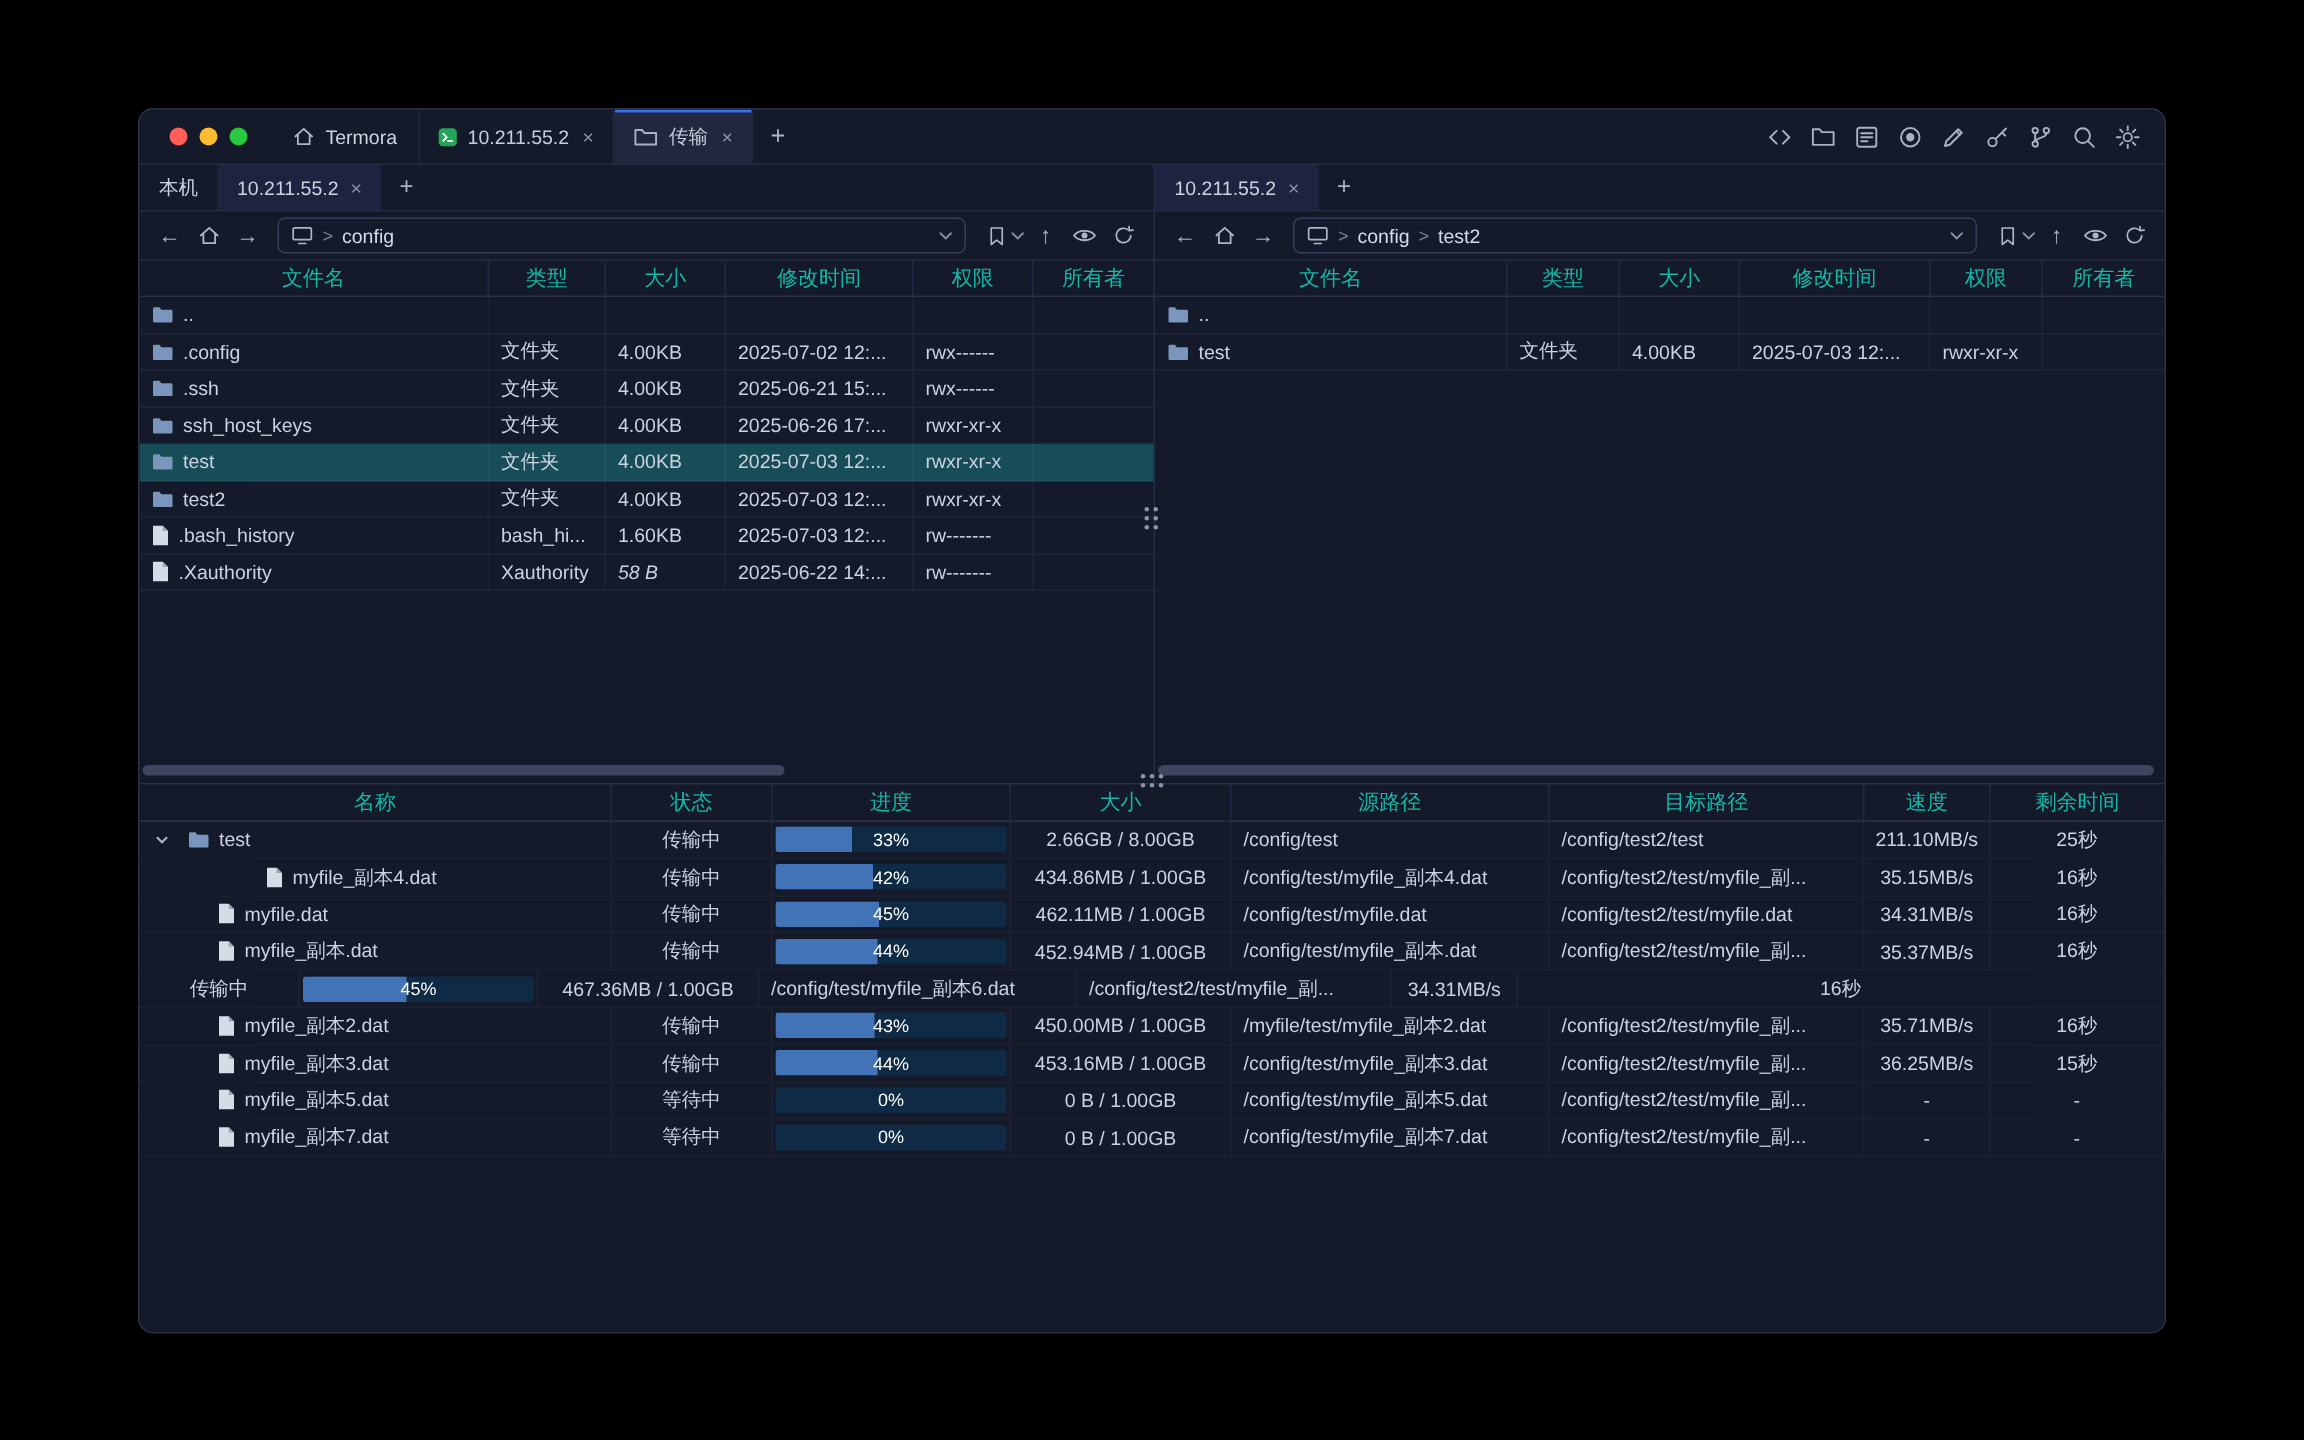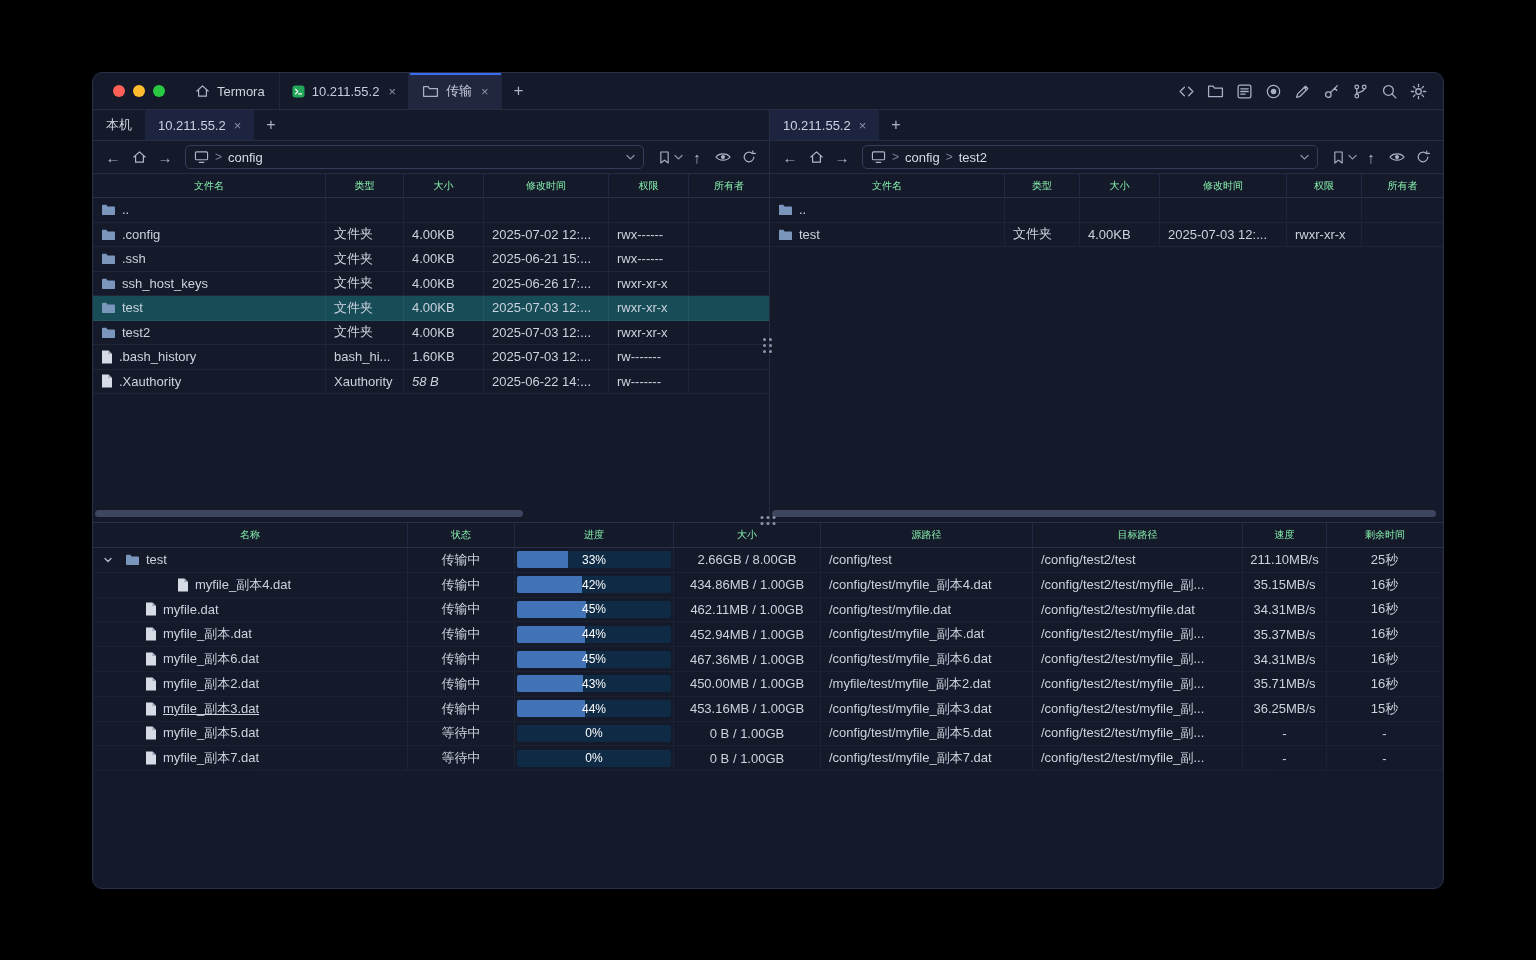--- a/index.html
+++ b/index.html
@@ -41,21 +41,21 @@
   .nav { flex: 0 0 33px; display: flex; align-items: center; gap: 2px; padding: 0 8px; border-bottom: 1px solid #262c44; }
   .nav-btn { min-width: 24px; height: 24px; display: flex; align-items: center; justify-content: center;
     color: #aeb5c9; font-size: 15px; border-radius: 5px; }
   .crumb { flex: 1; height: 24px; margin: 0 6px; border: 1px solid #353d5a; border-radius: 5px;
     display: flex; align-items: center; gap: 6px; padding: 0 8px; font-size: 13px; color: #d7dbe7; min-width: 0; }
   .crumb .sep { color: #7b8297; font-size: 12px; }
   .crumb-caret { margin-left: auto; display: flex; align-items: center; }
   .bm-caret { display: flex; align-items: center; margin-left: -4px; }
 
   .thead { flex: 0 0 24px; display: flex; align-items: stretch; border-bottom: 1px solid #2a3048; }
-  .th { display: flex; align-items: center; justify-content: center; font-size: 10px; color: #86efac;
+  .th { display: flex; align-items: center; justify-content: center; font-size: 14px; color: #14b8a6;
     border-right: 1px solid #232942; overflow: hidden; white-space: nowrap; }
   .th:last-child { border-right: none; }
 
   .frow { display: flex; align-items: stretch; height: 24.5px; }
   .frow.selected { background: var(--selection); }
   .td { display: flex; align-items: center; padding: 0 8px; font-size: 13px; color: #ccd2df;
     border-right: 1px solid rgba(255,255,255,0.045); border-bottom: 1px solid rgba(255,255,255,0.05);
     overflow: hidden; white-space: nowrap; }
   .td:last-child { border-right: none; }
   .td.name { gap: 6px; }
@@ -642,76 +642,66 @@
               <div class="ptext">44%</div>
             </div>
           </div>
           <div class="td center" style="width: 147px; flex: 0 0 147px;">452.94MB / 1.00GB</div>
           <div class="td" style="width: 212px; flex: 0 0 212px;">/config/test/myfile_副本.dat</div>
           <div class="td" style="width: 210px; flex: 0 0 210px;">/config/test2/test/myfile_副...</div>
           <div class="td center" style="width: 84px; flex: 0 0 84px;">35.37MB/s</div>
           <div class="td center" style="flex: 1 1 0px;">16秒</div>
         </div>
         <div class="trrow">
+          <div class="td center" style="width: 107px; flex: 0 0 107px;">传输中</div>
+          <div class="td prog" style="width: 159px; flex: 0 0 159px;">
+            <div class="pbar">
+              <div class="pfill" style="width: 45%;"></div>
+              <div class="ptext">45%</div>
+            </div>
+          </div>
+          <div class="td center" style="width: 147px; flex: 0 0 147px;">467.36MB / 1.00GB</div>
+          <div class="td" style="width: 212px; flex: 0 0 212px;">/config/test/myfile_副本6.dat</div>
+          <div class="td" style="width: 210px; flex: 0 0 210px;">/config/test2/test/myfile_副...</div>
+          <div class="td center" style="width: 84px; flex: 0 0 84px;">34.31MB/s</div>
+          <div class="td center" style="flex: 1 1 0px;">16秒</div>
+        </div>
+        <div class="trrow">
           <div class="td name" style="width: 315px; flex: 0 0 315px;">
             <span class="indent"></span>
             <span class="icon">
               <svg width="12" height="14" viewBox="0 0 12 14">
                 <path d="M1 .5h6.5L11 4v9.5H1z" fill="var(--file-icon)"></path>
                 <path d="M7.5.5V4H11z" fill="#9aa2b5"></path>
               </svg>
             </span>
-            <span>myfile_副本6.dat</span>
+            <span>myfile_副本2.dat</span>
           </div>
           <div class="td center" style="width: 107px; flex: 0 0 107px;">传输中</div>
           <div class="td prog" style="width: 159px; flex: 0 0 159px;">
             <div class="pbar">
-              <div class="pfill" style="width: 45%;"></div>
-              <div class="ptext">45%</div>
-            </div>
-          </div>
-          <div class="td center" style="width: 147px; flex: 0 0 147px;">467.36MB / 1.00GB</div>
-          <div class="td" style="width: 212px; flex: 0 0 212px;">/config/test/myfile_副本6.dat</div>
+              <div class="pfill" style="width: 43%;"></div>
+              <div class="ptext">43%</div>
+            </div>
+          </div>
+          <div class="td center" style="width: 147px; flex: 0 0 147px;">450.00MB / 1.00GB</div>
+          <div class="td" style="width: 212px; flex: 0 0 212px;">/myfile/test/myfile_副本2.dat</div>
           <div class="td" style="width: 210px; flex: 0 0 210px;">/config/test2/test/myfile_副...</div>
-          <div class="td center" style="width: 84px; flex: 0 0 84px;">34.31MB/s</div>
+          <div class="td center" style="width: 84px; flex: 0 0 84px;">35.71MB/s</div>
           <div class="td center" style="flex: 1 1 0px;">16秒</div>
         </div>
         <div class="trrow">
           <div class="td name" style="width: 315px; flex: 0 0 315px;">
             <span class="indent"></span>
             <span class="icon">
               <svg width="12" height="14" viewBox="0 0 12 14">
                 <path d="M1 .5h6.5L11 4v9.5H1z" fill="var(--file-icon)"></path>
                 <path d="M7.5.5V4H11z" fill="#9aa2b5"></path>
               </svg>
             </span>
-            <span>myfile_副本2.dat</span>
-          </div>
-          <div class="td center" style="width: 107px; flex: 0 0 107px;">传输中</div>
-          <div class="td prog" style="width: 159px; flex: 0 0 159px;">
-            <div class="pbar">
-              <div class="pfill" style="width: 43%;"></div>
-              <div class="ptext">43%</div>
-            </div>
-          </div>
-          <div class="td center" style="width: 147px; flex: 0 0 147px;">450.00MB / 1.00GB</div>
-          <div class="td" style="width: 212px; flex: 0 0 212px;">/myfile/test/myfile_副本2.dat</div>
-          <div class="td" style="width: 210px; flex: 0 0 210px;">/config/test2/test/myfile_副...</div>
-          <div class="td center" style="width: 84px; flex: 0 0 84px;">35.71MB/s</div>
-          <div class="td center" style="flex: 1 1 0px;">16秒</div>
-        </div>
-        <div class="trrow">
-          <div class="td name" style="width: 315px; flex: 0 0 315px; text-decoration: underline;">
-            <span class="indent"></span>
-            <span class="icon">
-              <svg width="12" height="14" viewBox="0 0 12 14">
-                <path d="M1 .5h6.5L11 4v9.5H1z" fill="var(--file-icon)"></path>
-                <path d="M7.5.5V4H11z" fill="#9aa2b5"></path>
-              </svg>
-            </span>
             <span>myfile_副本3.dat</span>
           </div>
           <div class="td center" style="width: 107px; flex: 0 0 107px;">传输中</div>
           <div class="td prog" style="width: 159px; flex: 0 0 159px;">
             <div class="pbar">
               <div class="pfill" style="width: 44%;"></div>
               <div class="ptext">44%</div>
             </div>
           </div>
           <div class="td center" style="width: 147px; flex: 0 0 147px;">453.16MB / 1.00GB</div>

